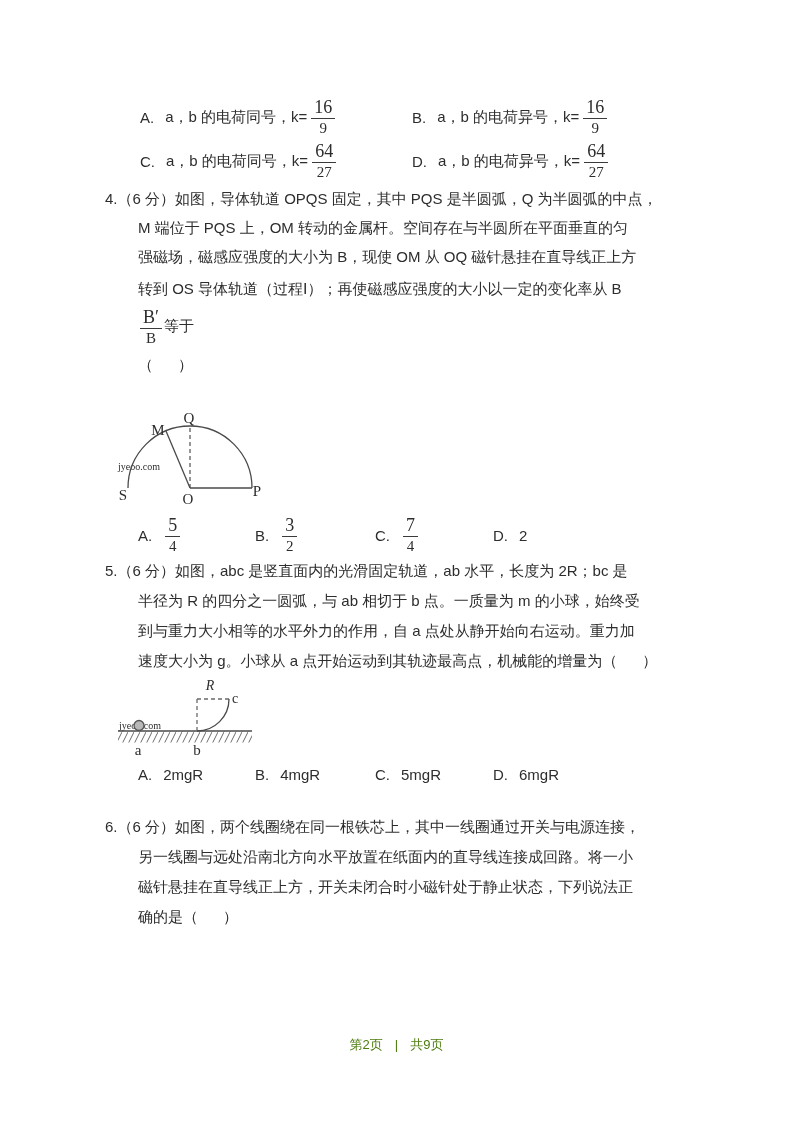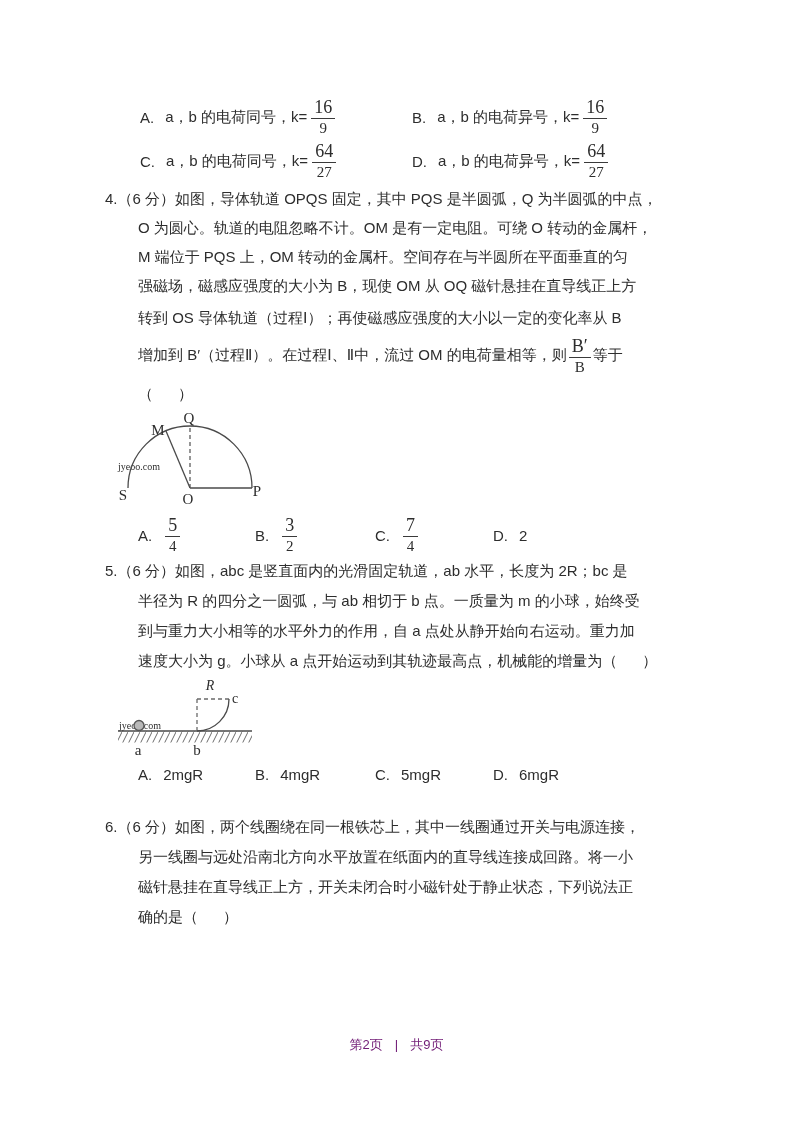--- a/index.html
+++ b/index.html
@@ -38,21 +38,21 @@
   .lh30 .pline { line-height:30px; }
 
   
   .fig { position:absolute; }
   .fig svg text { fill:#2d2d2d; font-family:"Liberation Serif", serif; }
   .wm { font-size:10px; fill:#dfe0ec; font-family:"Liberation Sans", sans-serif; }
 
   
   .footer {
     position:absolute; left:0; top:1036px; width:793px;
-    text-align:center; font-size:13px; color:#701a75; line-height:18px;
+    text-align:center; font-size:13px; color:#4d7c0f; line-height:18px;
   }
   .footer span { margin:0 6px; }
 </style>
 </head>
 <body>
 
 <div class="page">
   <div class="content">
 
     <div class="optrow" style="top:95px">
@@ -87,25 +87,24 @@
         <span class="opt-text">a，b 的电荷异号，k=</span>
         <span class="frac">
           <span class="num">64</span>
           <span class="den">27</span>
         </span>
       </div>
     </div>
 
     <div class="para" style="top:184px">
       <div class="pline first">4.（6 分）如图，导体轨道 OPQS 固定，其中 PQS 是半圆弧，Q 为半圆弧的中点，</div>
-      <div class="pline">O 为圆心。轨道的电阻忽略不计。OM 是有一定电阻。可绕 O 转动的金属杆，</div>
       <div class="pline">M 端位于 PQS 上，OM 转动的金属杆。空间存在与半圆所在平面垂直的匀</div>
       <div class="pline">强磁场，磁感应强度的大小为 B，现使 OM 从 OQ 磁针悬挂在直导线正上方</div>
       <div class="pline tall">转到 OS 导体轨道（过程Ⅰ）；再使磁感应强度的大小以一定的变化率从 B</div>
-      <div class="pline tall"><span>增加到 B′（过程Ⅱ）。在过程Ⅰ、Ⅱ中，流过 OM 的电荷量相等，则</span><span class="frac"><span class="num">B′</span><span class="den">B</span></span><span>等于</span></div>
+      <div class="pline tall"><span class="frac"><span class="num">B′</span><span class="den">B</span></span><span>等于</span></div>
       <div class="pline tall">（      ）</div>
     </div>
 
     <div class="fig" style="left:3px; top:408px">
       <svg width="170" height="100" viewBox="0 0 170 100">
         <text class="wm" x="10" y="62">jyeoo.com</text>
         <path d="M 20 80 A 62 62 0 0 1 144 80" fill="none" stroke="#4a4a4a" stroke-width="1.3"></path>
         <line x1="82" y1="80" x2="144" y2="80" stroke="#4a4a4a" stroke-width="1.3"></line>
         <line x1="82" y1="80" x2="82" y2="18" stroke="#6a6a6a" stroke-width="1.4" stroke-dasharray="4 3"></line>
         <line x1="82" y1="80" x2="58" y2="23" stroke="#4a4a4a" stroke-width="1.3"></line>

